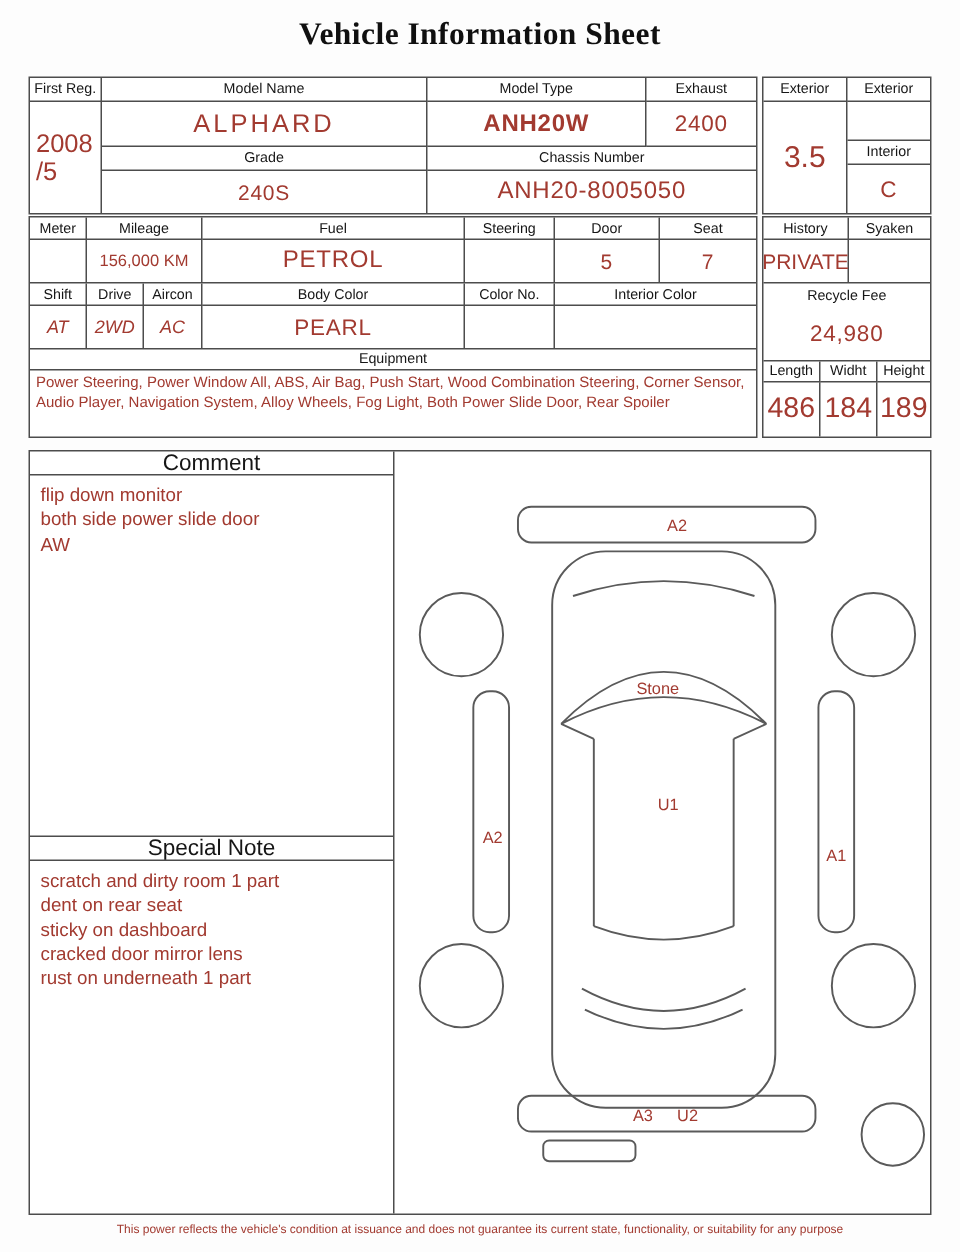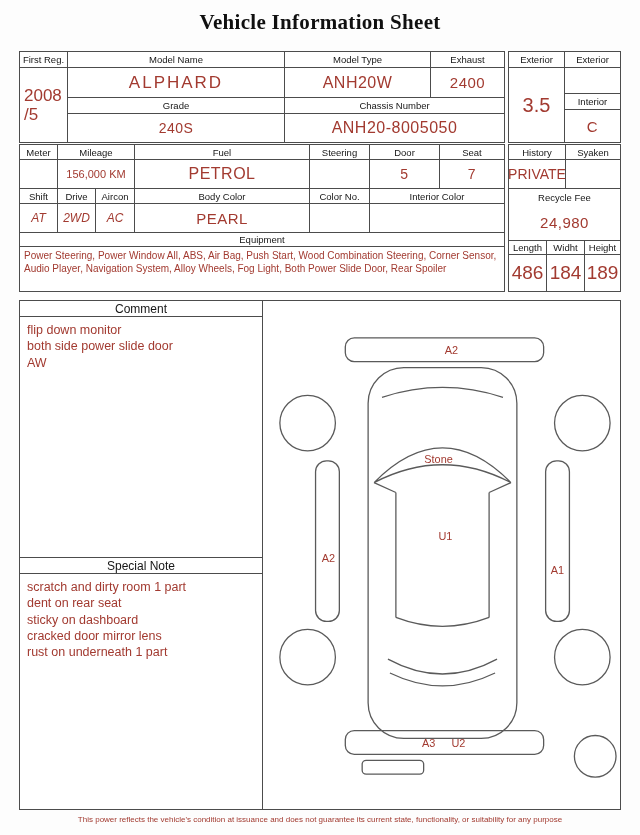--- a/index.html
+++ b/index.html
@@ -49,21 +49,21 @@
   .g2ra{display:grid;grid-template-columns:57px 1fr;grid-template-rows:15px 1fr;height:44px;
         border-bottom:1px solid var(--line);}
   .recycle{height:52px;border-bottom:1px solid var(--line);display:flex;flex-direction:column;}
   .recycle .lbl{height:16px;}
   .recycle .val{flex:1;}
   .g2rc{flex:1;display:grid;grid-template-columns:38px 38px 1fr;grid-template-rows:14px 1fr;}
 
   .block3{display:flex;height:510px;border:1px solid var(--line);margin-top:8px;background:#fff;}
   .comment-col{width:243px;border-right:1px solid var(--line);display:flex;flex-direction:column;}
   .box-header{height:16px;border-bottom:1px solid var(--line);display:flex;align-items:center;
-              justify-content:center;font-size:12px;color:var(--ink);}
+              justify-content:center;font-size:15px;color:var(--ink);}
   .box-header.special{border-top:1px solid var(--line);height:17px;}
   .comment-body{height:240px;padding:5px 7px;}
   .note-body{flex:1;padding:5px 7px;}
   .rline{color:var(--red);font-size:12.5px;line-height:1.3;}
 
   .diagram-area{flex:1;position:relative;}
   .diagram-area svg{display:block;width:100%;height:100%;}
   .carline{stroke:#5a5a5a;fill:none;stroke-width:1.3;}
   .dlabel{font-family:"Liberation Sans",sans-serif;font-size:11px;fill:var(--red);text-anchor:middle;}
 
@@ -82,21 +82,21 @@
         <div class="lbl br bb">First Reg.</div>
         <div class="lbl br bb">Model Name</div>
         <div class="lbl br bb">Model Type</div>
         <div class="lbl bb">Exhaust</div>
 
         <div class="firstreg br">
           <span>2008</span>
           <span>/5</span>
         </div>
         <div class="val br bb f17" style="grid-column:2;grid-row:2;">ALPHARD</div>
-        <div class="val br bb f16" style="grid-column:3;grid-row:2;">ANH20W</div>
+        <div class="val br bb f16" style="grid-column:3;grid-row:2;font-weight:bold;">ANH20W</div>
         <div class="val bb f15" style="grid-column:4;grid-row:2;">2400</div>
 
         <div class="lbl br bb" style="grid-column:2;grid-row:3;">Grade</div>
         <div class="lbl bb" style="grid-column:3/5;grid-row:3;">Chassis Number</div>
 
         <div class="val br f14" style="grid-column:2;grid-row:4;">240S</div>
         <div class="val f16" style="grid-column:3/5;grid-row:4;">ANH20-8005050</div>
       </div>
 
       <div class="g1r">

